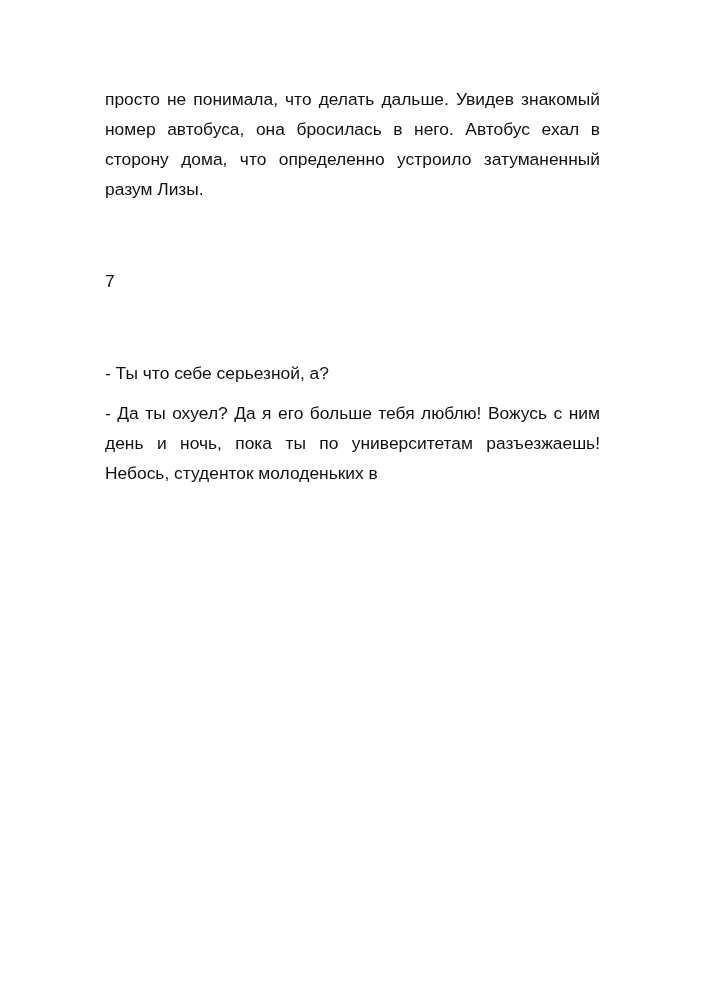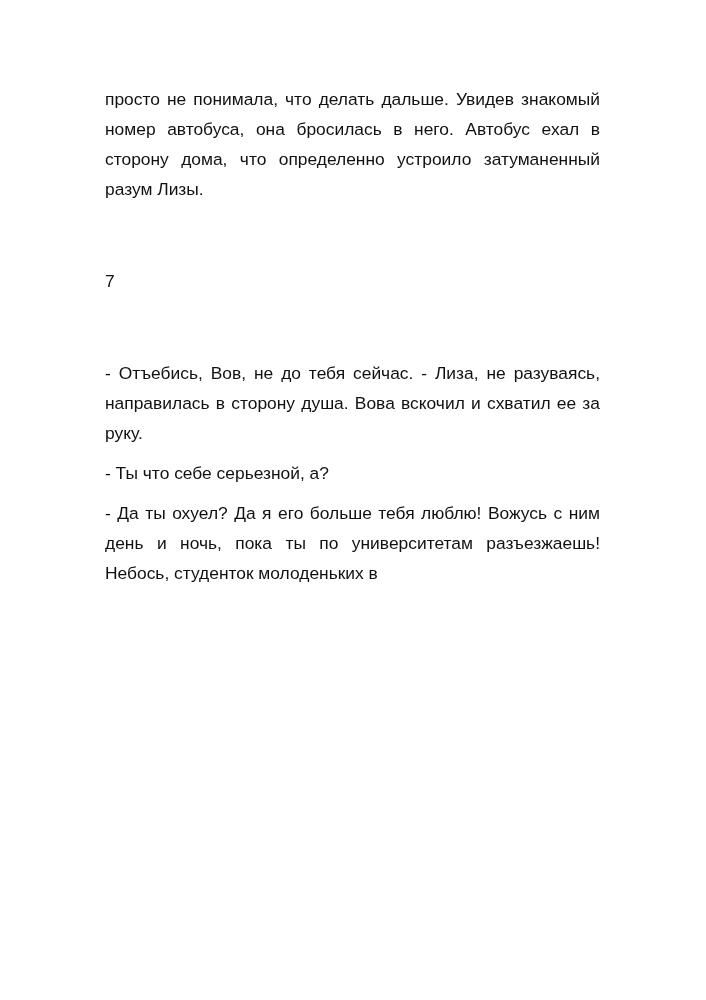--- a/index.html
+++ b/index.html
@@ -74,21 +74,20 @@
 
     <p class="para para-carryover">просто не понимала, что делать дальше. Увидев знакомый номер автобуса, она бросилась в него. Автобус ехал в сторону дома, что определенно устроило затуманенный разум Лизы.</p>
 
     <div class="spacer gap-before-chapter"></div>
 
     <p class="chapter-number">7</p>
 
     <div class="spacer gap-after-chapter"></div>
 
 
-    <p class="para">- Отъебись, Вов, не до тебя сейчас. - Лиза, не разуваясь, направилась в сторону душа. Вова вскочил и схватил ее за руку.</p>
 
     <p class="para">- Ты что себе серьезной, а?</p>
 
 
 
 
     <p class="para">- Да ты охуел? Да я его больше тебя люблю! Вожусь с ним день и ночь, пока ты по университетам разъезжаешь! Небось, студенток молоденьких в</p>
 
   </div>
 </div>

